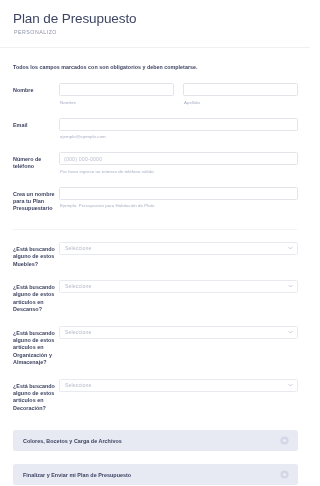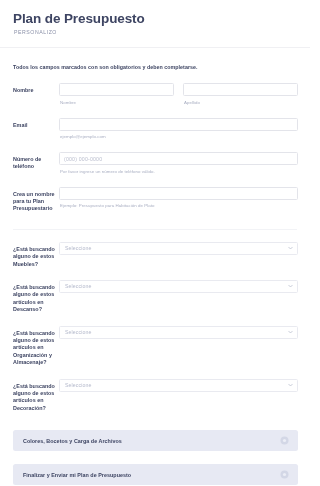--- a/index.html
+++ b/index.html
@@ -22,21 +22,21 @@
     background: #ffffff;
     box-sizing: border-box;
   }
 
   
   .header {
     padding: 11px 0 0 13px;
   }
   .form-title {
     font-size: 13.5px;
-    font-weight: bold;
+    font-weight: normal;
     color: #3d4462;
     letter-spacing: -0.1px;
     line-height: 15px;
     margin: 0;
   }
   .form-subtitle {
     font-size: 5.2px;
     letter-spacing: 0.55px;
     color: #8a90a8;
     margin: 3px 0 0 1px;

